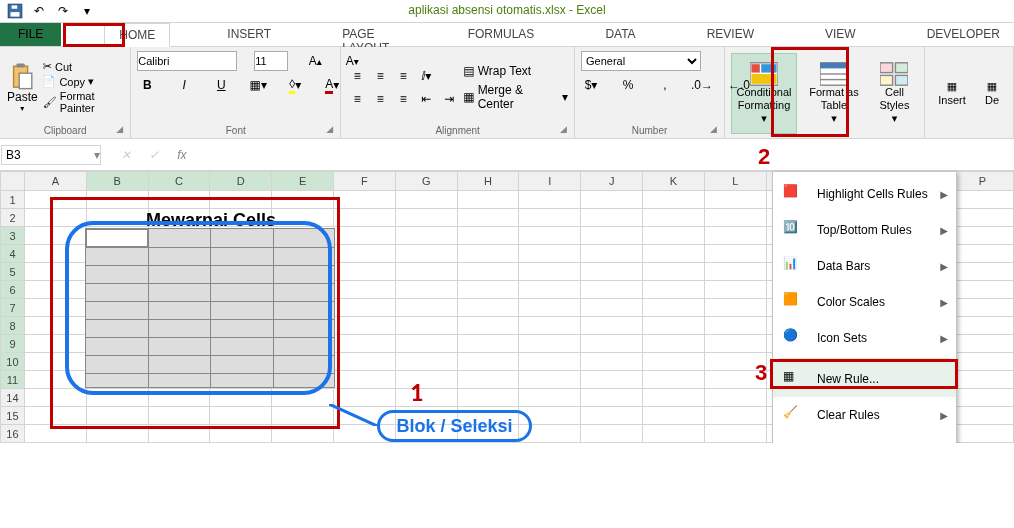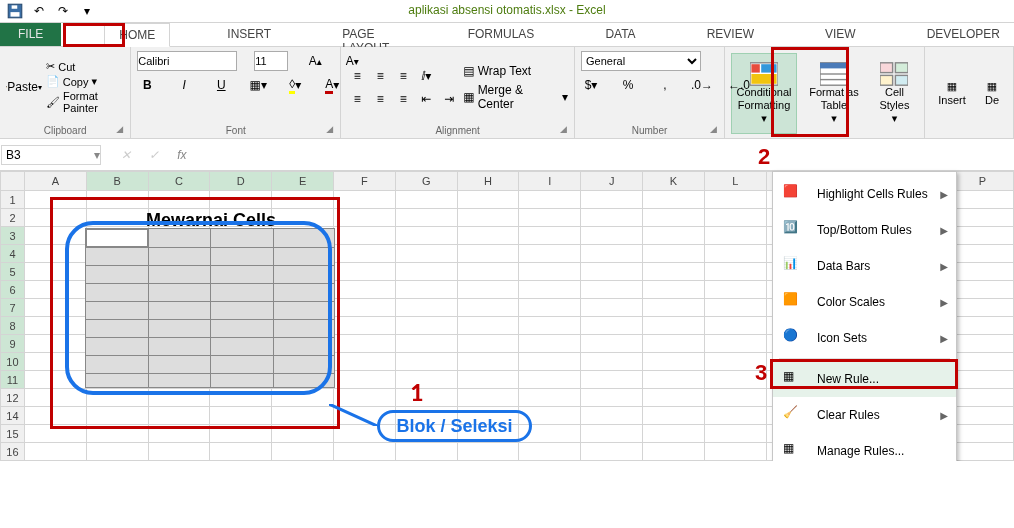--- a/index.html
+++ b/index.html
@@ -3,31 +3,31 @@
 <meta charset="utf-8">
 <style>
 * { margin: 0; padding: 0; box-sizing: border-box; font-family: 'Segoe UI', Tahoma, sans-serif; }
 body { background: #fff; font-size: 12px; overflow: hidden; }
 
 .qat { height: 23px; background: #fff; border-bottom: 1px solid #d4d4d4; display: flex; align-items: center; padding-left: 4px; }
 .qat-item { width: 22px; height: 18px; display: flex; align-items: center; justify-content: center; margin-right: 2px; cursor: pointer; }
 .title-area { position: absolute; left: 50%; transform: translateX(-50%); top: 3px; font-size: 12px; color: #4d7c0f; white-space: nowrap; }
 
 .tabs { height: 24px; display: flex; background: #fff; border-bottom: 1px solid #d4d4d4; }
-.tab-file { background: #217346; color: #e5e5e5; padding: 4px 18px; font-size: 12px; cursor: pointer; }
+.tab-file { background: #217346; color: #000000; padding: 4px 18px; font-size: 12px; cursor: pointer; }
 .tab { padding: 4px 14px; font-size: 12px; color: #444; cursor: pointer; text-transform: uppercase; margin-left: 43px; }
 .tab.active { background: #fff; border: 1px solid #d4d4d4; border-bottom: 1px solid #fff; margin-bottom: -1px; }
 .home-highlight { position: absolute; left: 63px; top: 23px; width: 62px; height: 24px; border: 3px solid #c00000; pointer-events: none; z-index: 50; }
 
 .ribbon { height: 92px; background: #f1f1f1; border-bottom: 1px solid #d4d4d4; display: flex; position: relative; }
 .group { border-right: 1px solid #d4d4d4; display: flex; flex-direction: column; justify-content: space-between; padding: 4px 6px 2px; }
 .group-label { font-size: 10px; color: #666; text-align: center; margin-top: 2px; }
 .group-body { flex: 1; display: flex; align-items: center; gap: 4px; }
 
-.paste-btn { width: 36px; display: flex; flex-direction: row; align-items: center; }
+.paste-btn { width: 36px; display: flex; flex-direction: column; align-items: center; }
 .clip-col { display: flex; flex-direction: column; gap: 2px; font-size: 11px; }
 .clip-row { display: flex; align-items: center; gap: 3px; cursor: pointer; }
 
 .font-row { display: flex; gap: 17px; align-items: center; }
 .font-select { height: 20px; font-size: 11px; border: 1px solid #ababab; background: #fff; }
 .sm-btn { width: 20px; height: 20px; display: flex; align-items: center; justify-content: center; cursor: pointer; font-size: 12px; }
 
 .align-col { display: flex; flex-direction: column; gap: 3px; }
 .align-row { display: flex; gap: 3px; }
 
@@ -536,39 +536,20 @@
       <div class="cell"></div>
       <div class="cell"></div>
       <div class="cell"></div>
       <div class="cell"></div>
       <div class="cell"></div>
       <div class="cell"></div>
       <div class="cell"></div>
       <div class="cell"></div>
     </div>
     <div class="row">
-      <div class="row-h">12</div>
-      <div class="cell"></div>
-      <div class="cell"></div>
-      <div class="cell"></div>
-      <div class="cell"></div>
-      <div class="cell"></div>
-      <div class="cell"></div>
-      <div class="cell"></div>
-      <div class="cell"></div>
-      <div class="cell"></div>
-      <div class="cell"></div>
-      <div class="cell"></div>
-      <div class="cell"></div>
-      <div class="cell"></div>
-      <div class="cell"></div>
-      <div class="cell"></div>
-      <div class="cell"></div>
-    </div>
-    <div class="row">
       <div class="row-h">14</div>
       <div class="cell"></div>
       <div class="cell"></div>
       <div class="cell"></div>
       <div class="cell"></div>
       <div class="cell"></div>
       <div class="cell"></div>
       <div class="cell"></div>
       <div class="cell"></div>
       <div class="cell"></div>

